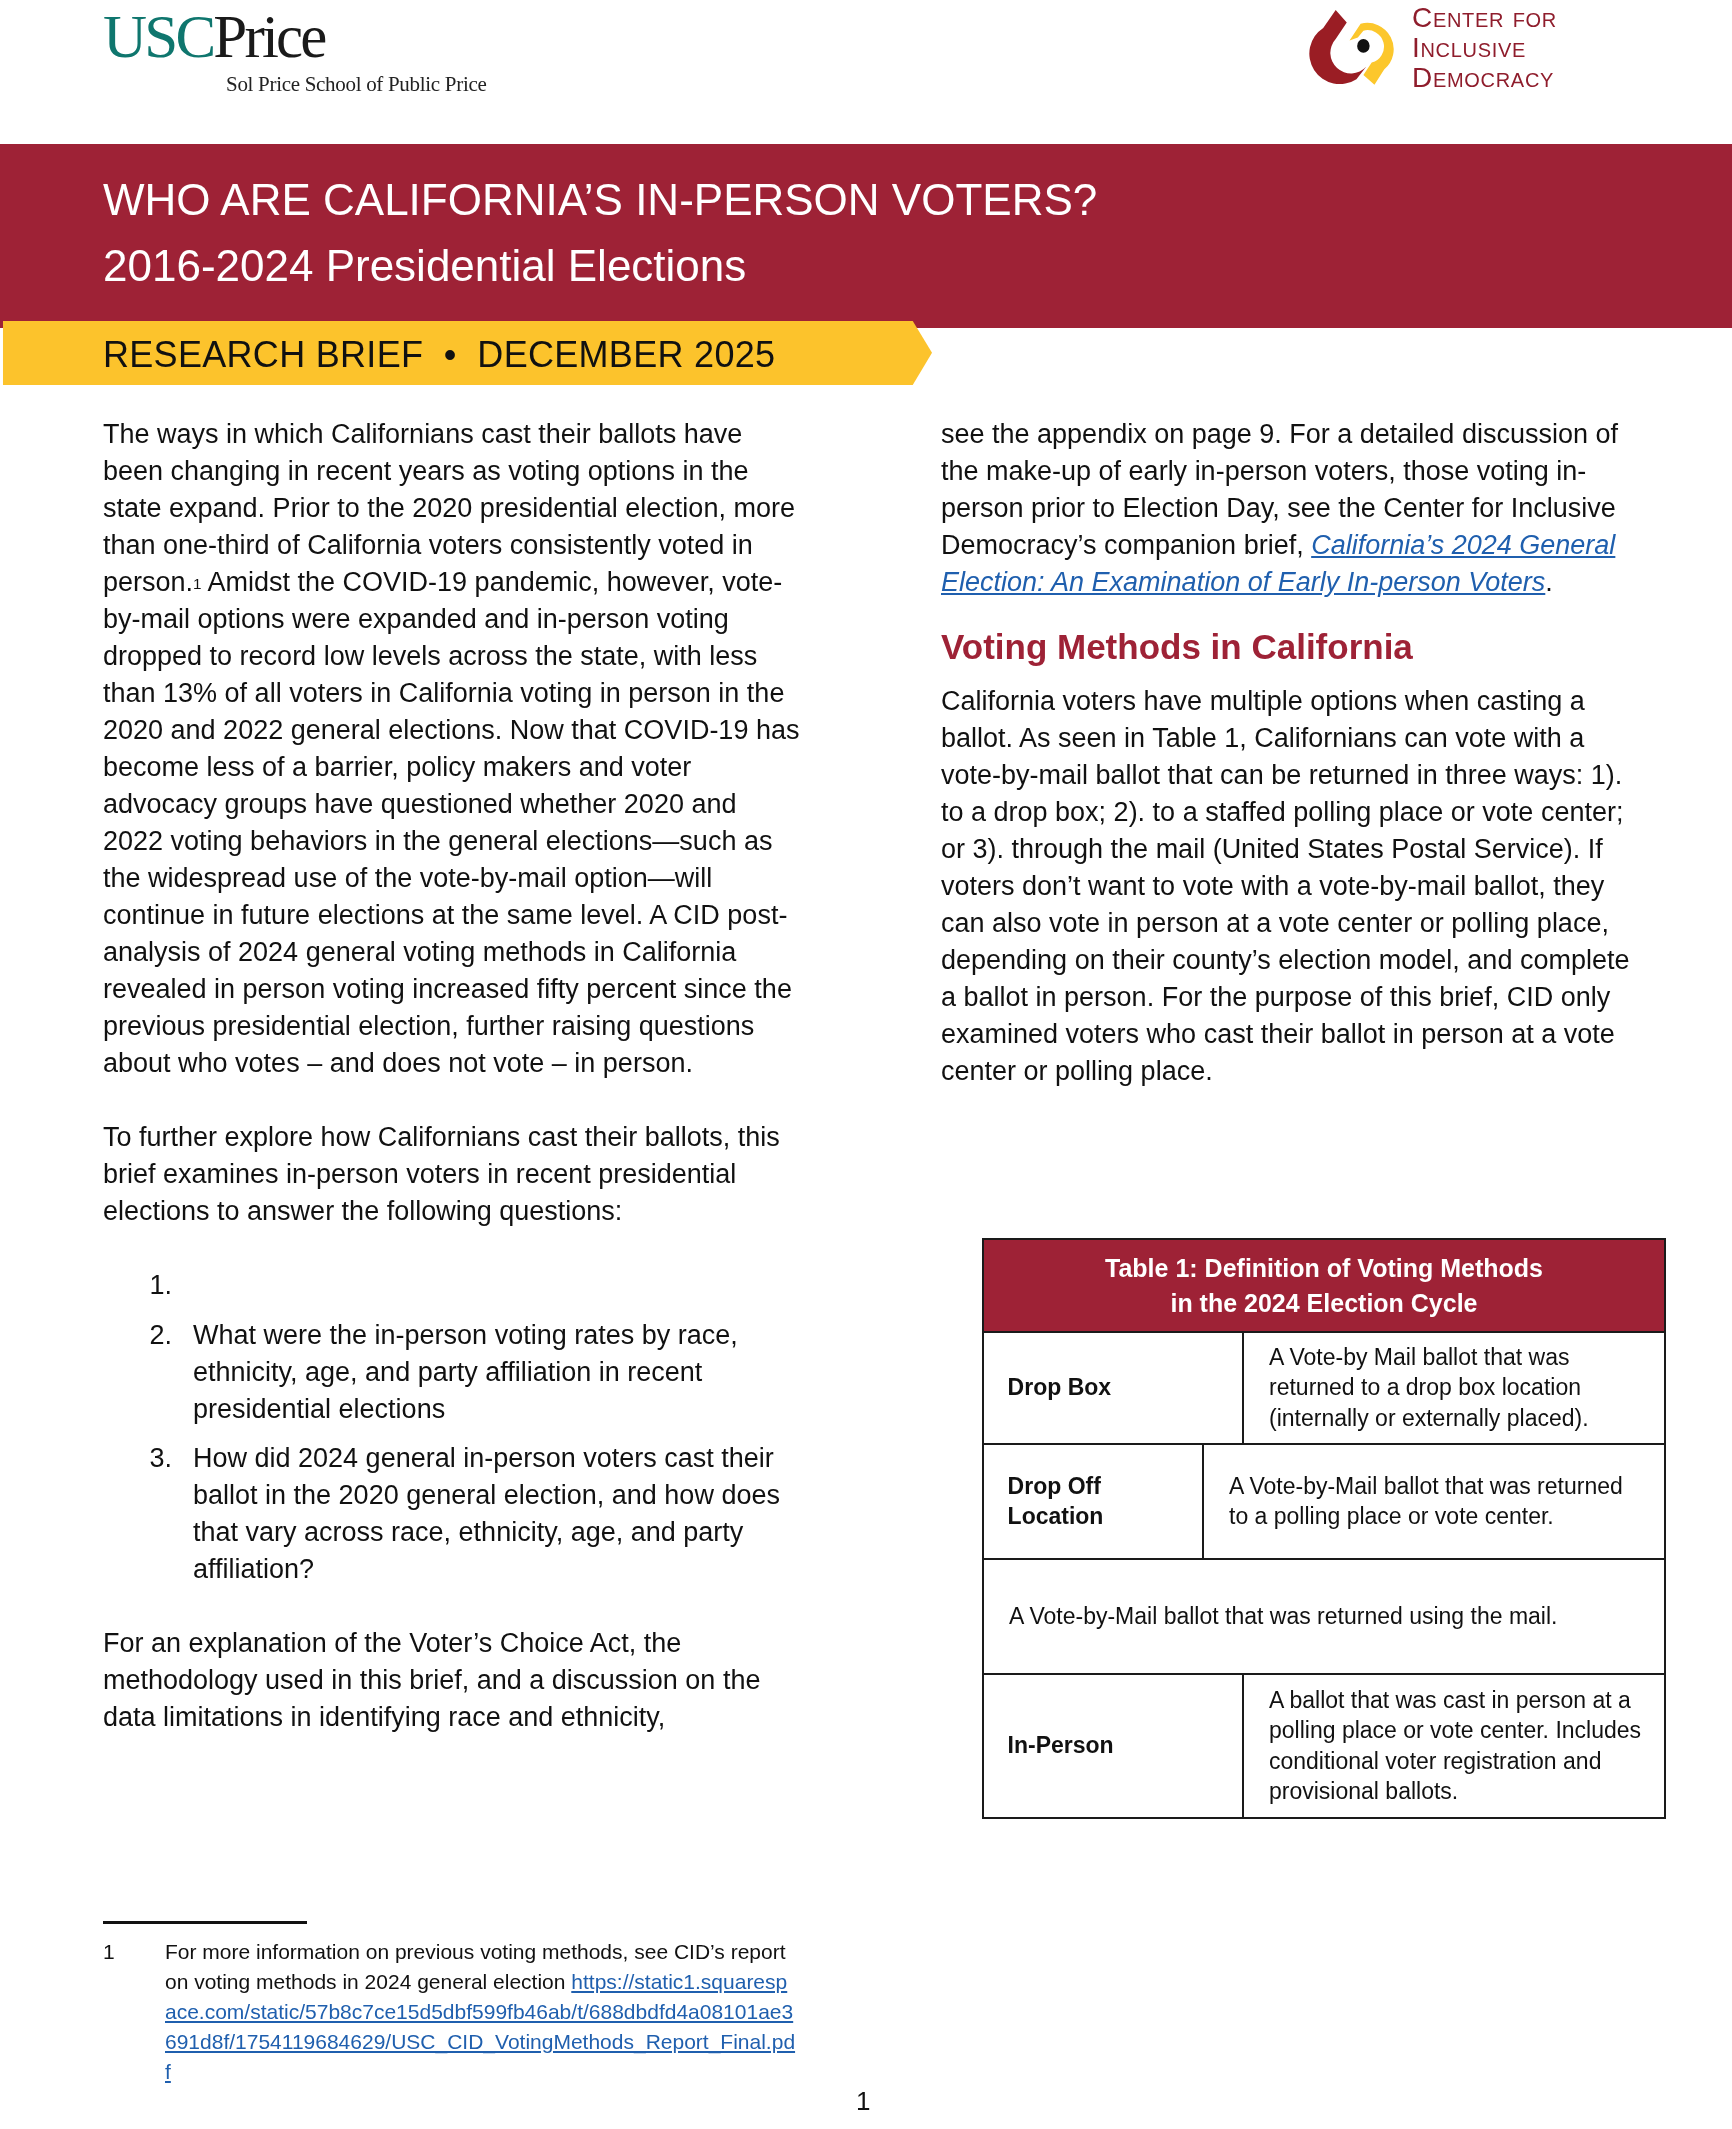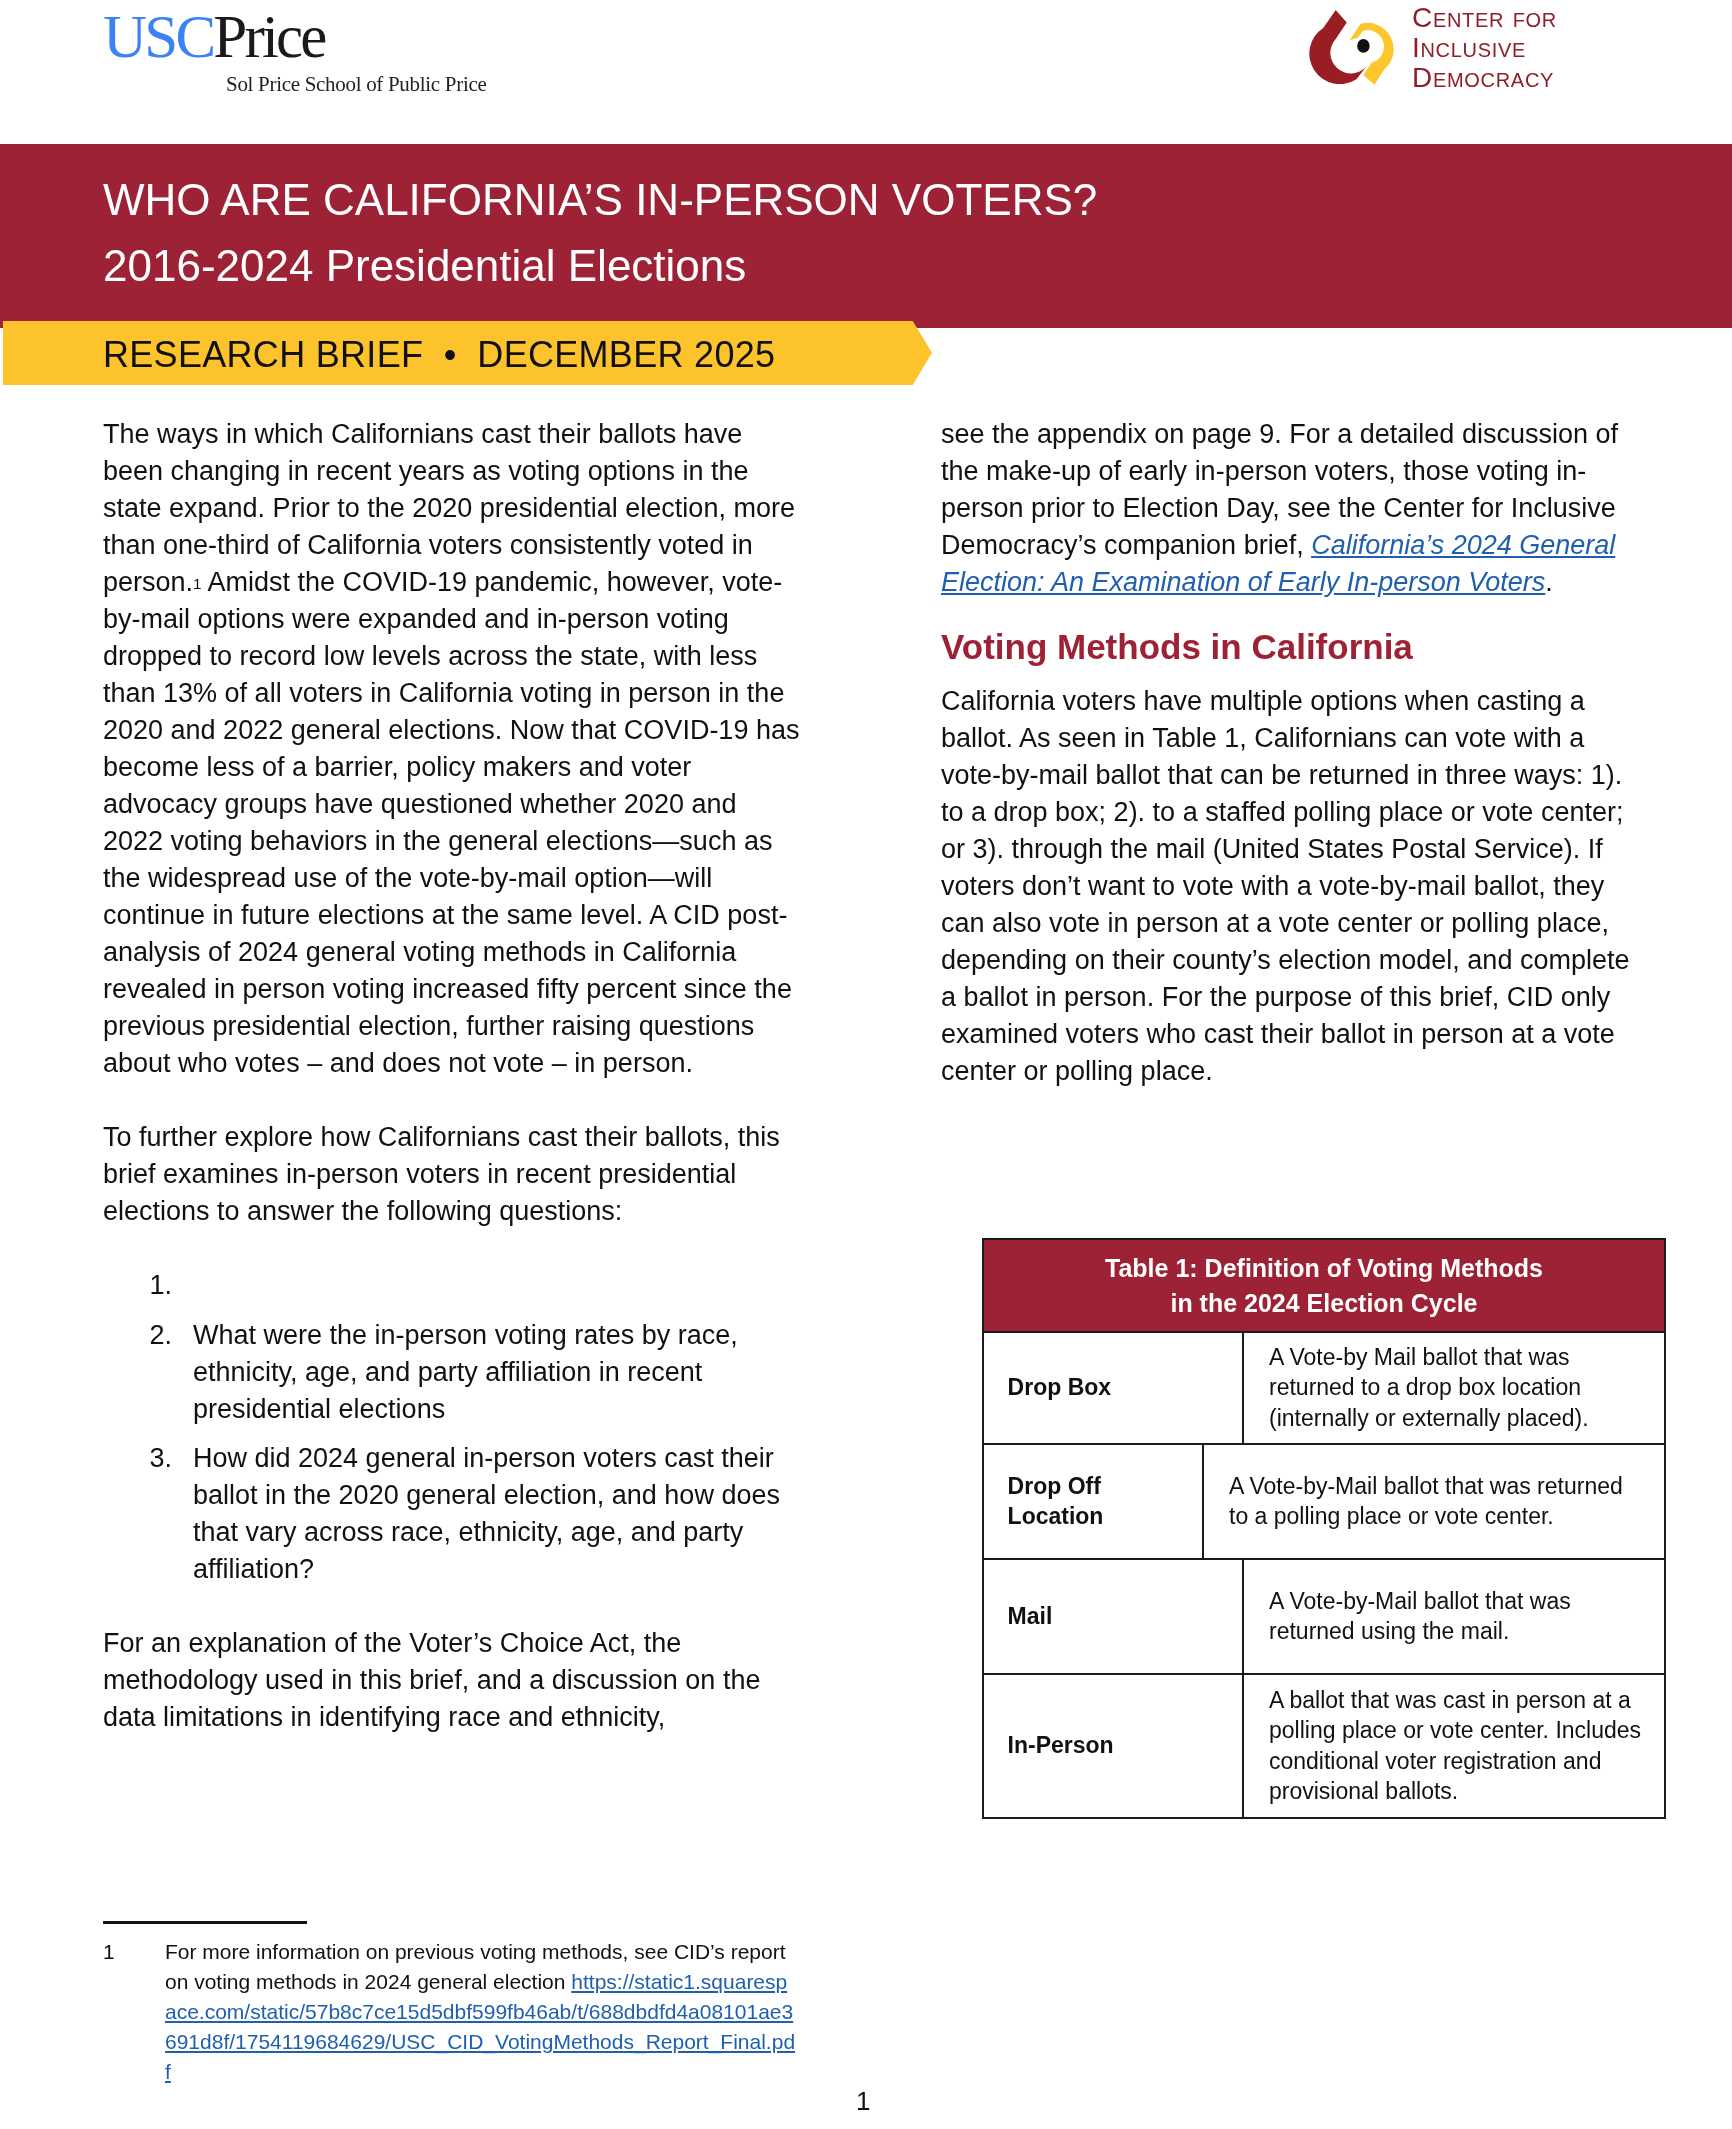--- a/index.html
+++ b/index.html
@@ -2,21 +2,21 @@
 <html style="font-size:11px"><head>
 <meta charset="utf-8">
 <style>
   * { box-sizing: border-box; margin: 0; padding: 0; }
   html, body { width: 1732px; height: 2129px; background: #ffffff; overflow: hidden; }
   body { position: relative; font-family: "Liberation Sans", sans-serif; color: #111; }
 
   
   .logo-usc { position: absolute; left: 103px; top: 5.5px; }
   .logo-usc .usc-line { font-family: "Liberation Serif", serif; font-size: 61px; line-height: 62px; letter-spacing: -2.8px; }
-  .logo-usc .usc { color: #3b82f6; }
+  .logo-usc .usc { color: #0f766e; }
   .logo-usc .price { color: #1a1a1a; }
   .logo-usc .school { font-family: "Liberation Serif", serif; font-size: 21px; color: #222; margin-left: 123px; margin-top: 4.2px; letter-spacing: -0.3px; }
 
   .logo-cid { position: absolute; left: 1308px; top: 2.8px; display: flex; align-items: center; }
   .logo-cid svg { width: 90px; height: 90px; }
   .logo-cid .cid-text { margin-left: 14px; color: #8f1d2c; font-family: Liberation Sans, sans-serif; font-size: 28px; line-height: 30px; letter-spacing: 0.7px; }
   .logo-cid .cid-text div { font-variant: small-caps; }
 
   
   .banner { position: absolute; left: 0; top: 144px; width: 1732px; height: 184px; background: #9e2236; }
@@ -132,21 +132,20 @@
   </div>
   <div class="row r1">
     <div class="cell-name">Drop Box</div>
     <div class="cell-def">A Vote-by Mail ballot that was returned to a drop box location (internally or externally placed).</div>
   </div>
   <div class="row r2">
     <div class="cell-name" style="width:220px;">Drop Off Location</div>
     <div class="cell-def">A Vote-by-Mail ballot that was returned to a polling place or vote center.</div>
   </div>
   <div class="row r3">
-    <div class="cell-name">Mail</div>
     <div class="cell-def">A Vote-by-Mail ballot that was returned using the mail.</div>
   </div>
   <div class="row r4">
     <div class="cell-name">In-Person</div>
     <div class="cell-def">A ballot that was cast in person at a polling place or vote center. Includes conditional voter registration and provisional ballots.</div>
   </div>
 </div>
 
 <div class="fn-rule"></div>
 <div class="footnote">

